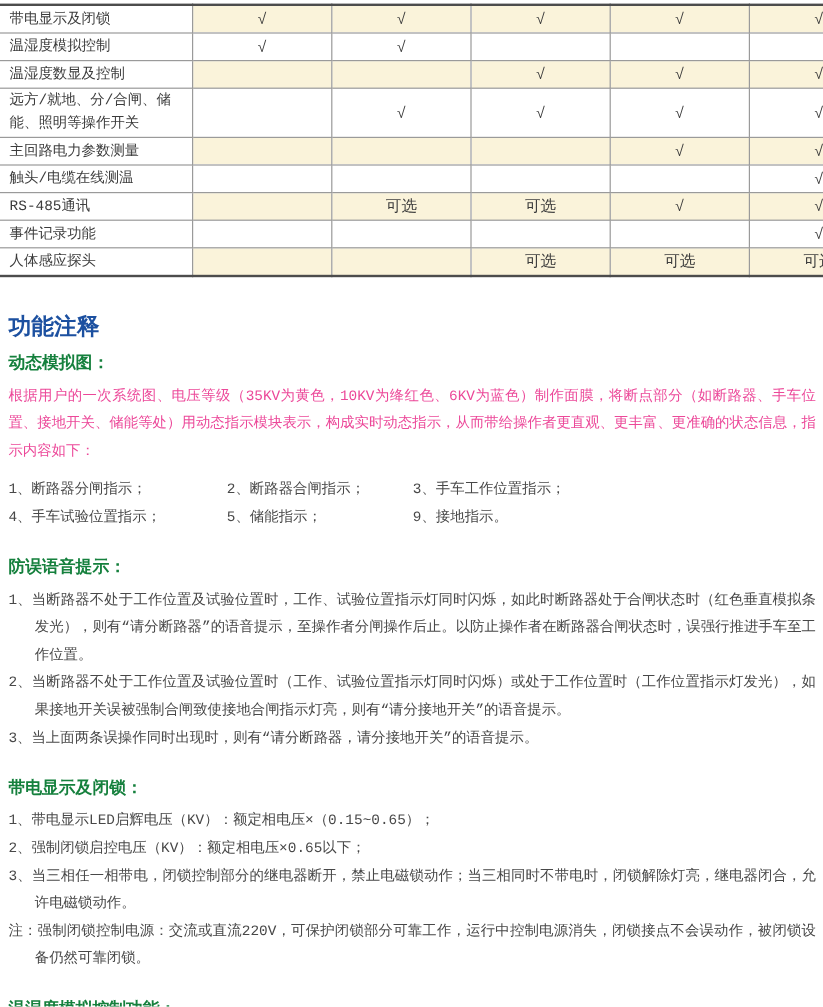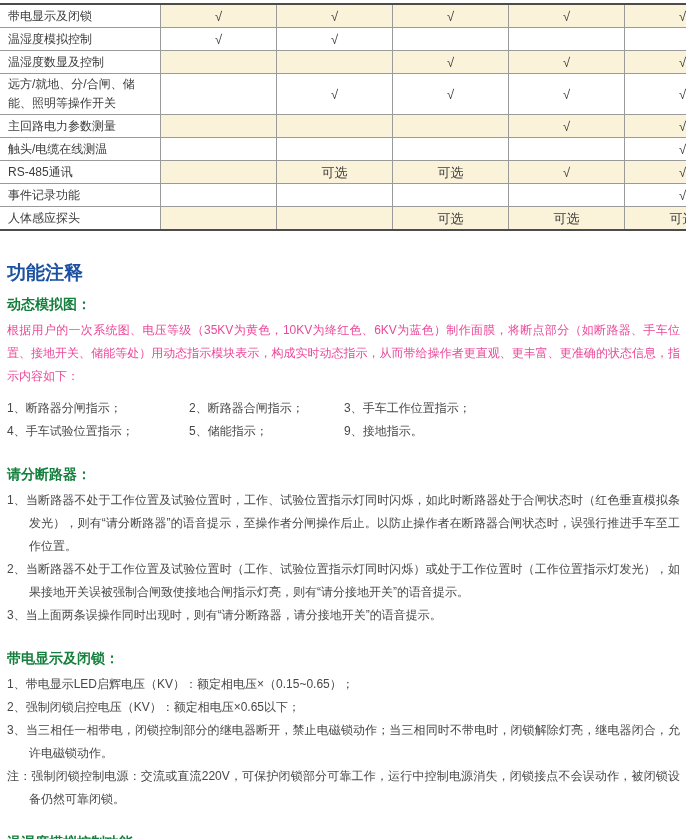--- a/index.html
+++ b/index.html
@@ -1,21 +1,21 @@
 <!DOCTYPE html>
 <html><head>
 <meta charset="utf-8">
 <style>
   html,body { margin:0; padding:0; background:#ffffff; }
   .page {
     position:relative;
     width:686px; height:839px;
     background:#ffffff;
     overflow:hidden;
-    font-family:Liberation Sans, sans-serif;
+    font-family:Liberation Mono, monospace;
     color:#444444;
   }
 
   
   table.features {
     border-collapse:collapse;
     table-layout:fixed;
     width:686px;
     margin-top:3px;
     border-top:2px solid #4c4c4c;
@@ -176,21 +176,21 @@
     <div class="body-text">根据用户的一次系统图、电压等级（35KV为黄色，10KV为绛红色、6KV为蓝色）制作面膜，将断点部分（如断路器、手车位置、接地开关、储能等处）用动态指示模块表示，构成实时动态指示，从而带给操作者更直观、更丰富、更准确的状态信息，指示内容如下：</div>
     <div class="grid-list">
       <span>1、断路器分闸指示；</span>
       <span>2、断路器合闸指示；</span>
       <span>3、手车工作位置指示；</span>
       <span>4、手车试验位置指示；</span>
       <span>5、储能指示；</span>
       <span>9、接地指示。</span>
     </div>
 
-    <div class="sub-title">请分断路器：</div>
+    <div class="sub-title">防误语音提示：</div>
     <div class="num-item">1、当断路器不处于工作位置及试验位置时，工作、试验位置指示灯同时闪烁，如此时断路器处于合闸状态时（红色垂直模拟条发光），则有“请分断路器”的语音提示，至操作者分闸操作后止。以防止操作者在断路器合闸状态时，误强行推进手车至工作位置。</div>
     <div class="num-item">2、当断路器不处于工作位置及试验位置时（工作、试验位置指示灯同时闪烁）或处于工作位置时（工作位置指示灯发光），如果接地开关误被强制合闸致使接地合闸指示灯亮，则有“请分接地开关”的语音提示。</div>
     <div class="num-item">3、当上面两条误操作同时出现时，则有“请分断路器，请分接地开关”的语音提示。</div>
 
     <div class="sub-title">带电显示及闭锁：</div>
     <div class="num-item">1、带电显示LED启辉电压（KV）：额定相电压×（0.15~0.65）；</div>
     <div class="num-item">2、强制闭锁启控电压（KV）：额定相电压×0.65以下；</div>
     <div class="num-item">3、当三相任一相带电，闭锁控制部分的继电器断开，禁止电磁锁动作；当三相同时不带电时，闭锁解除灯亮，继电器闭合，允许电磁锁动作。</div>
     <div class="num-item">注：强制闭锁控制电源：交流或直流220V，可保护闭锁部分可靠工作，运行中控制电源消失，闭锁接点不会误动作，被闭锁设备仍然可靠闭锁。</div>
 

